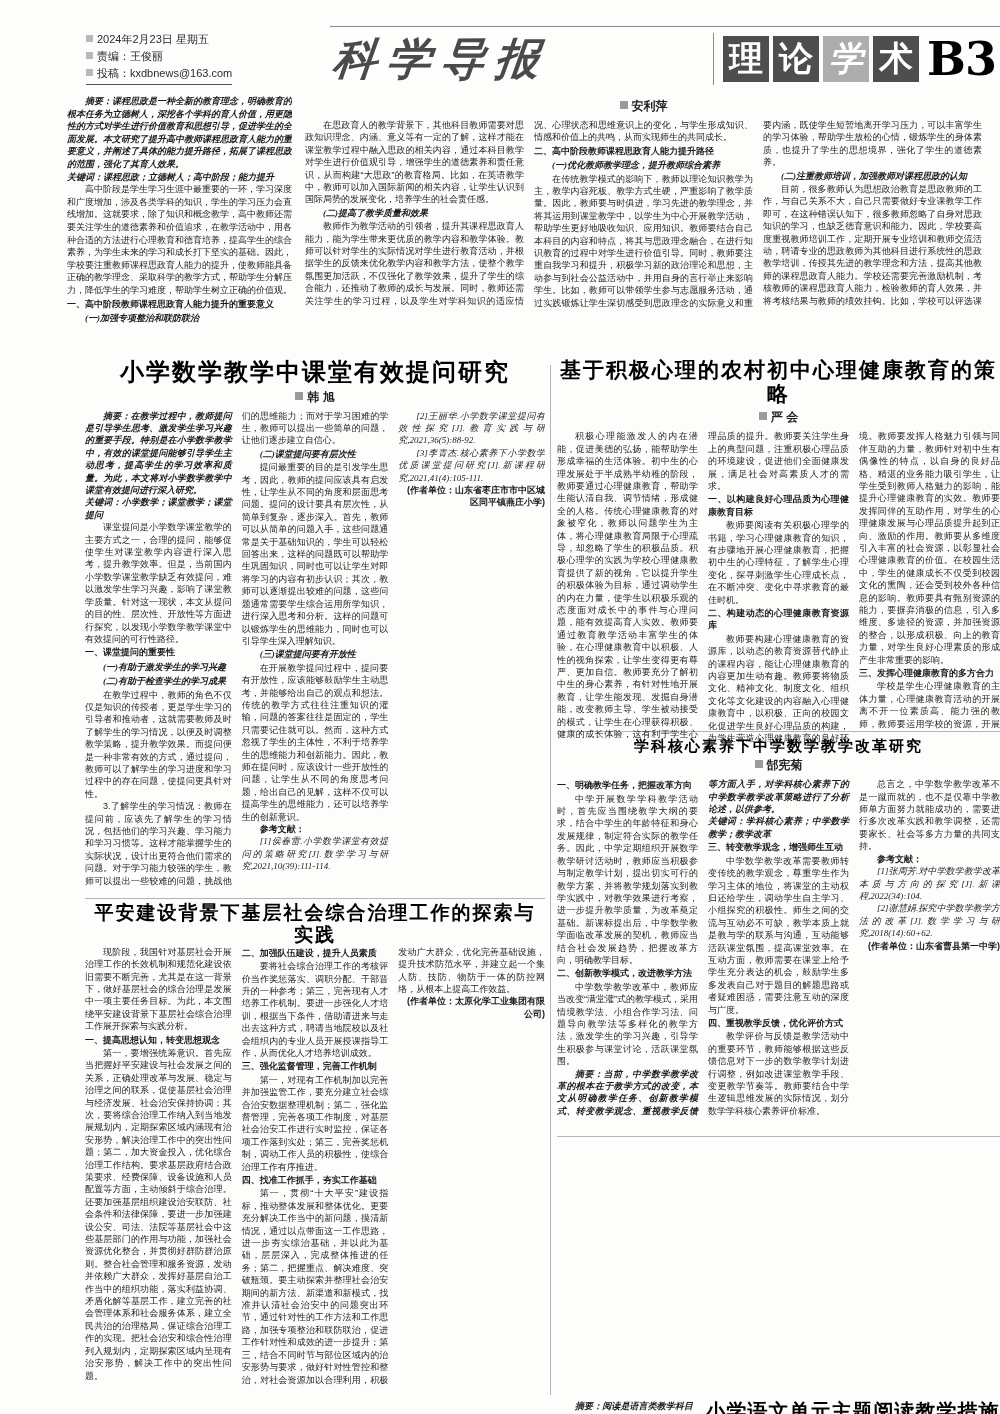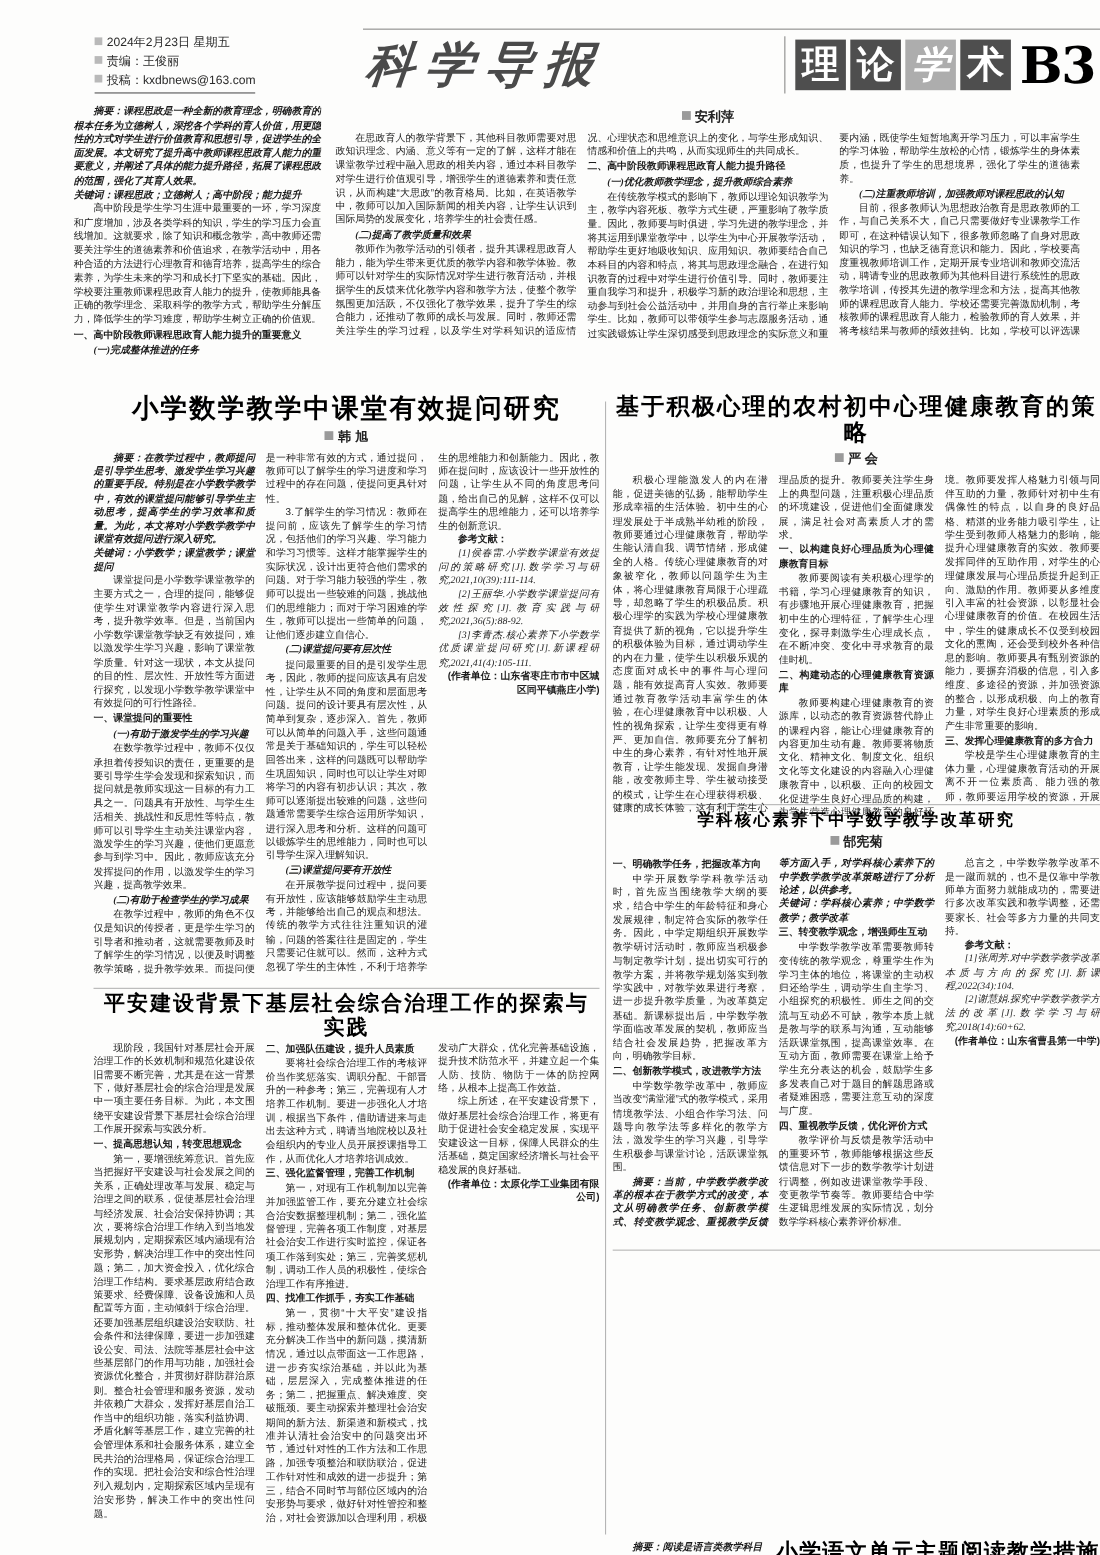--- a/index.html
+++ b/index.html
@@ -65,21 +65,21 @@
   <div class="hrule" style="left:85px;top:898px;width:460px;"></div>
   <div class="hrule" style="left:557px;top:731px;width:443px;"></div>
   <div class="hrule" style="left:557px;top:1136px;width:443px;"></div>
 
   <div class="article split" style="left:67px;top:95px;width:915px;height:258px;">
     <div class="lead" style="width:225px;height:258px;">
         <p class="t-abs">摘要：课程思政是一种全新的教育理念，明确教育的根本任务为立德树人，深挖各个学科的育人价值，用更隐性的方式对学生进行价值教育和思想引导，促进学生的全面发展。本文研究了提升高中教师课程思政育人能力的重要意义，并阐述了具体的能力提升路径，拓展了课程思政的范围，强化了其育人效果。</p>
         <p class="t-kw">关键词：课程思政；立德树人；高中阶段；能力提升</p>
         <p class="t-p">高中阶段是学生学习生涯中最重要的一环，学习深度和广度增加，涉及各类学科的知识，学生的学习压力会直线增加。这就要求，除了知识和概念教学，高中教师还需要关注学生的道德素养和价值追求，在教学活动中，用各种合适的方法进行心理教育和德育培养，提高学生的综合素养，为学生未来的学习和成长打下坚实的基础。因此，学校要注重教师课程思政育人能力的提升，使教师能具备正确的教学理念、采取科学的教学方式，帮助学生分解压力，降低学生的学习难度，帮助学生树立正确的价值观。</p>
         <p class="t-h1">一、高中阶段教师课程思政育人能力提升的重要意义</p>
-        <p class="t-h2">(一)完成整体推进的任务</p>
+        <p class="t-h2">(一)加强专项整治和联防联治</p>
       </div>
     <div class="main" style="left:238px;width:677px;">
       <div class="a-author"><span class="sq"></span><span>安利萍</span></div>
       <div class="cols" style="column-count:3;height:200px;">
           <p class="t-p">在思政育人的教学背景下，其他科目教师需要对思政知识理念、内涵、意义等有一定的了解，这样才能在课堂教学过程中融入思政的相关内容，通过本科目教学对学生进行价值观引导，增强学生的道德素养和责任意识，从而构建“大思政”的教育格局。比如，在英语教学中，教师可以加入国际新闻的相关内容，让学生认识到国际局势的发展变化，培养学生的社会责任感。</p>
           <p class="t-h2">(二)提高了教学质量和效果</p>
           <p class="t-p">教师作为教学活动的引领者，提升其课程思政育人能力，能为学生带来更优质的教学内容和教学体验。教师可以针对学生的实际情况对学生进行教育活动，并根据学生的反馈来优化教学内容和教学方法，使整个教学氛围更加活跃，不仅强化了教学效果，提升了学生的综合能力，还推动了教师的成长与发展。同时，教师还需关注学生的学习过程，以及学生对学科知识的适应情况、心理状态和思维意识上的变化，与学生形成知识、情感和价值上的共鸣，从而实现师生的共同成长。</p>
           <p class="t-h1">二、高中阶段教师课程思政育人能力提升路径</p>
           <p class="t-h2">(一)优化教师教学理念，提升教师综合素养</p>
           <p class="t-p">在传统教学模式的影响下，教师以理论知识教学为主，教学内容死板、教学方式生硬，严重影响了教学质量。因此，教师要与时俱进，学习先进的教学理念，并将其运用到课堂教学中，以学生为中心开展教学活动，帮助学生更好地吸收知识、应用知识。教师要结合自己本科目的内容和特点，将其与思政理念融合，在进行知识教育的过程中对学生进行价值引导。同时，教师要注重自我学习和提升，积极学习新的政治理论和思想，主动参与到社会公益活动中，并用自身的言行举止来影响学生。比如，教师可以带领学生参与志愿服务活动，通过实践锻炼让学生深切感受到思政理念的实际意义和重要内涵，既使学生短暂地离开学习压力，可以丰富学生的学习体验，帮助学生放松的心情，锻炼学生的身体素质，也提升了学生的思想境界，强化了学生的道德素养。</p>
@@ -91,21 +91,20 @@
 
   <div class="article" style="left:85px;top:358px;width:460px;height:538px;">
     <div class="a-title" style="font-size:24px;">小学数学教学中课堂有效提问研究</div>
     <div class="a-author"><span class="sq"></span><span>韩 旭</span></div>
     <div class="cols" style="column-count:3;height:486px;">
         <p class="t-abs">摘要：在教学过程中，教师提问是引导学生思考、激发学生学习兴趣的重要手段。特别是在小学数学教学中，有效的课堂提问能够引导学生主动思考，提高学生的学习效率和质量。为此，本文将对小学数学教学中课堂有效提问进行深入研究。</p>
         <p class="t-kw">关键词：小学数学；课堂教学；课堂提问</p>
         <p class="t-p">课堂提问是小学数学课堂教学的主要方式之一，合理的提问，能够促使学生对课堂教学内容进行深入思考，提升教学效率。但是，当前国内小学数学课堂教学缺乏有效提问，难以激发学生学习兴趣，影响了课堂教学质量。针对这一现状，本文从提问的目的性、层次性、开放性等方面进行探究，以发现小学数学教学课堂中有效提问的可行性路径。</p>
         <p class="t-h1">一、课堂提问的重要性</p>
         <p class="t-h2">(一)有助于激发学生的学习兴趣</p>
-        <p class="t-p">在数学教学过程中，教师不仅仅承担着传授知识的责任，更重要的是要引导学生学会发现和探索知识，而提问就是教师实现这一目标的有力工具之一。问题具有开放性、与学生生活相关、挑战性和反思性等特点，教师可以引导学生主动关注课堂内容，激发学生的学习兴趣，使他们更愿意参与到学习中。因此，教师应该充分发挥提问的作用，以激发学生的学习兴趣，提高教学效果。</p>
         <p class="t-h2">(二)有助于检查学生的学习成果</p>
         <p class="t-p">在教学过程中，教师的角色不仅仅是知识的传授者，更是学生学习的引导者和推动者，这就需要教师及时了解学生的学习情况，以便及时调整教学策略，提升教学效果。而提问便是一种非常有效的方式，通过提问，教师可以了解学生的学习进度和学习过程中的存在问题，使提问更具针对性。</p>
         <p class="t-p">3.了解学生的学习情况：教师在提问前，应该先了解学生的学习情况，包括他们的学习兴趣、学习能力和学习习惯等。这样才能掌握学生的实际状况，设计出更符合他们需求的问题。对于学习能力较强的学生，教师可以提出一些较难的问题，挑战他们的思维能力；而对于学习困难的学生，教师可以提出一些简单的问题，让他们逐步建立自信心。</p>
         <p class="t-h2">(二)课堂提问要有层次性</p>
         <p class="t-p">提问最重要的目的是引发学生思考，因此，教师的提问应该具有启发性，让学生从不同的角度和层面思考问题。提问的设计要具有层次性，从简单到复杂，逐步深入。首先，教师可以从简单的问题入手，这些问题通常是关于基础知识的，学生可以轻松回答出来，这样的问题既可以帮助学生巩固知识，同时也可以让学生对即将学习的内容有初步认识；其次，教师可以逐渐提出较难的问题，这些问题通常需要学生综合运用所学知识，进行深入思考和分析。这样的问题可以锻炼学生的思维能力，同时也可以引导学生深入理解知识。</p>
         <p class="t-h2">(三)课堂提问要有开放性</p>
         <p class="t-p">在开展教学提问过程中，提问要有开放性，应该能够鼓励学生主动思考，并能够给出自己的观点和想法。传统的教学方式往往注重知识的灌输，问题的答案往往是固定的，学生只需要记住就可以。然而，这种方式忽视了学生的主体性，不利于培养学生的思维能力和创新能力。因此，教师在提问时，应该设计一些开放性的问题，让学生从不同的角度思考问题，给出自己的见解，这样不仅可以提高学生的思维能力，还可以培养学生的创新意识。</p>
         <p class="t-refh">参考文献：</p>
         <p class="t-ref">[1]侯春雷.小学数学课堂有效提问的策略研究[J].数学学习与研究,2021,10(39):111-114.</p>
         <p class="t-ref">[2]王丽华.小学数学课堂提问有效性探究[J].教育实践与研究,2021,36(5):88-92.</p>
@@ -155,21 +154,20 @@
     <div class="cols" style="column-count:3;height:450px;">
         <p class="t-p">现阶段，我国针对基层社会开展治理工作的长效机制和规范化建设依旧需要不断完善，尤其是在这一背景下，做好基层社会的综合治理是发展中一项主要任务目标。为此，本文围绕平安建设背景下基层社会综合治理工作展开探索与实践分析。</p>
         <p class="t-h1">一、提高思想认知，转变思想观念</p>
         <p class="t-p">第一，要增强统筹意识。首先应当把握好平安建设与社会发展之间的关系，正确处理改革与发展、稳定与治理之间的联系，促使基层社会治理与经济发展、社会治安保持协调；其次，要将综合治理工作纳入到当地发展规划内，定期探索区域内涵现有治安形势，解决治理工作中的突出性问题；第二，加大资金投入，优化综合治理工作结构。要求基层政府结合政策要求、经费保障、设备设施和人员配置等方面，主动倾斜于综合治理。还要加强基层组织建设治安联防、社会条件和法律保障，要进一步加强建设公安、司法、法院等基层社会中这些基层部门的作用与功能，加强社会资源优化整合，并贯彻好群防群治原则。整合社会管理和服务资源，发动并依赖广大群众，发挥好基层自治工作当中的组织功能，落实利益协调、矛盾化解等基层工作，建立完善的社会管理体系和社会服务体系，建立全民共治的治理格局，保证综合治理工作的实现。把社会治安和综合性治理列入规划内，定期探索区域内呈现有治安形势，解决工作中的突出性问题。</p>
         <p class="t-h1">二、加强队伍建设，提升人员素质</p>
         <p class="t-p">要将社会综合治理工作的考核评价当作奖惩落实、调职分配、干部晋升的一种参考；第三，完善现有人才培养工作机制。要进一步强化人才培训，根据当下条件，借助请进来与走出去这种方式，聘请当地院校以及社会组织内的专业人员开展授课指导工作，从而优化人才培养培训成效。</p>
         <p class="t-h1">三、强化监督管理，完善工作机制</p>
         <p class="t-p">第一，对现有工作机制加以完善并加强监管工作，要充分建立社会综合治安数据整理机制；第二，强化监督管理，完善各项工作制度，对基层社会治安工作进行实时监控，保证各项工作落到实处；第三，完善奖惩机制，调动工作人员的积极性，使综合治理工作有序推进。</p>
         <p class="t-h1">四、找准工作抓手，夯实工作基础</p>
         <p class="t-p">第一，贯彻“十大平安”建设指标，推动整体发展和整体优化。更要充分解决工作当中的新问题，摸清新情况，通过以点带面这一工作思路，进一步夯实综治基础，并以此为基础，层层深入，完成整体推进的任务；第二，把握重点、解决难度、突破瓶颈。要主动探索并整理社会治安期间的新方法、新渠道和新模式，找准并认清社会治安中的问题突出环节，通过针对性的工作方法和工作思路，加强专项整治和联防联治，促进工作针对性和成效的进一步提升；第三，结合不同时节与部位区域内的治安形势与要求，做好针对性管控和整治，对社会资源加以合理利用，积极发动广大群众，优化完善基础设施，提升技术防范水平，并建立起一个集人防、技防、物防于一体的防控网络，从根本上提高工作效益。</p>
-        <p class="t-p">综上所述，在平安建设背景下，做好基层社会综合治理工作，将更有助于促进社会安全稳定发展，实现平安建设这一目标，保障人民群众的生活基础，奠定国家经济增长与社会平稳发展的良好基础。</p>
         <p class="t-unit">(作者单位：太原化学工业集团有限公司)</p>
       </div>
   </div>
 
   <div class="article split" style="left:557px;top:1142px;width:443px;height:256px;">
     <div class="lead" style="width:136px;height:256px;">
         <p class="t-abs">摘要：阅读是语言类教学科目的核心，是学生拓宽视野的重要渠道。提升阅读教学的有效性一直以来都是教师重要的研究课题。随着语文教材的变化，阅读教学设计更是现阶段教师的研究重点。本文就小学语文单元主题阅读教学措施进行论述，以供参考。</p>
       </div>
     <div class="main" style="left:148px;width:295px;">
       <div class="a-title" style="font-size:20px;letter-spacing:1px;">小学语文单元主题阅读教学措施探思</div>

